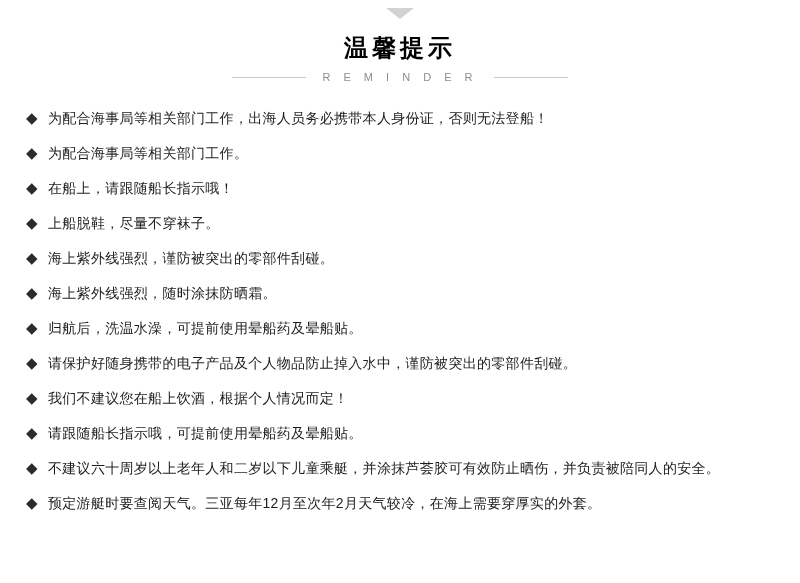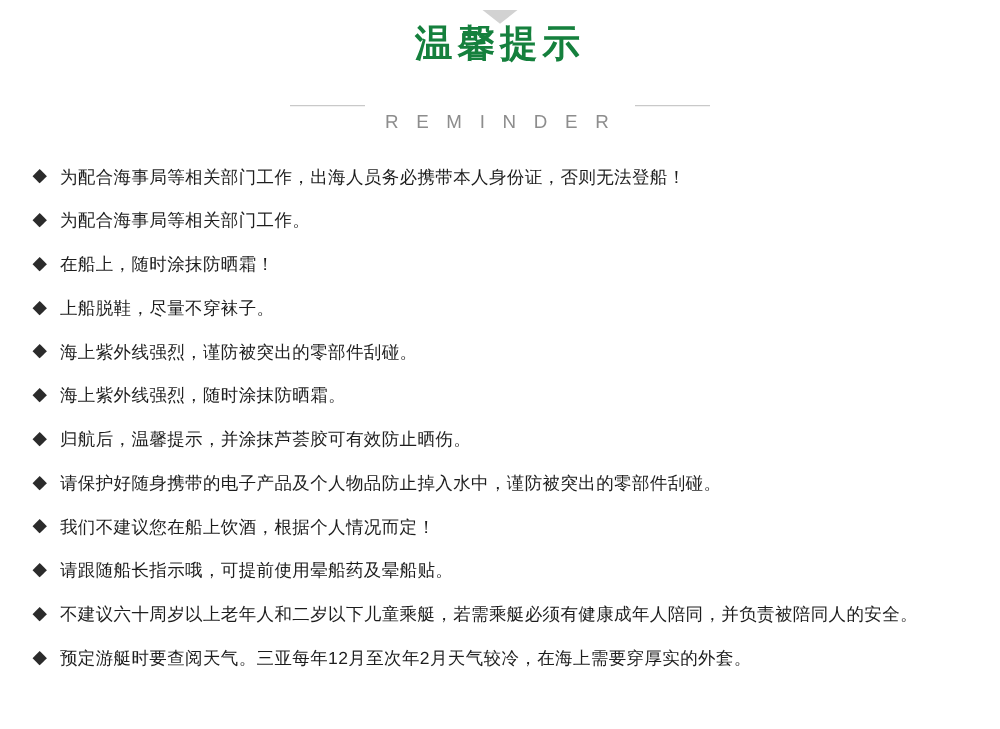--- a/index.html
+++ b/index.html
@@ -28,46 +28,46 @@
   }
   .arrow-down {
     width: 0;
     height: 0;
     margin: 0 auto;
     border-left: 14px solid transparent;
     border-right: 14px solid transparent;
     border-top: 11px solid #d2d2d2;
   }
   .title {
-    font-size: 30px;
+    margin-top: 16px;
+    font-size: 24px;
     font-weight: bold;
     letter-spacing: 4px;
-    color: #15803d;
+    color: #000000;
     line-height: 1.1;
   }
   .sub-wrap {
     margin: 10px auto 0;
     width: 336px;
     display: flex;
     align-items: center;
     justify-content: center;
   }
   .rule {
     flex: 1 1 auto;
     height: 1px;
     background: #c9c9c9;
   }
   .subtitle {
     flex: 0 0 auto;
     padding: 0 16px;
-    font-size: 15px;
+    font-size: 11px;
     letter-spacing: 5px;
     color: #8d8d8d;
     white-space: nowrap;
-    margin-top: 27px;
   }
 
   
   .notice-list {
     margin: 22px 0 0 0;
     padding: 0 22px 0 26px;
     list-style: none;
   }
   .notice-item {
     display: flex;
@@ -110,53 +110,53 @@
     <li class="notice-item">
       <span class="bullet">◆</span>
       <span class="notice-text">为配合海事局等相关部门工作，出海人员务必携带本人身份证，否则无法登船！</span>
     </li>
     <li class="notice-item">
       <span class="bullet">◆</span>
       <span class="notice-text">为配合海事局等相关部门工作。</span>
     </li>
     <li class="notice-item">
       <span class="bullet">◆</span>
-      <span class="notice-text">在船上，随时涂抹防晒霜！</span>
+      <span class="notice-text">在船上，请跟随船长指示哦！</span>
     </li>
     <li class="notice-item">
       <span class="bullet">◆</span>
       <span class="notice-text">上船脱鞋，尽量不穿袜子。</span>
     </li>
     <li class="notice-item">
       <span class="bullet">◆</span>
       <span class="notice-text">海上紫外线强烈，谨防被突出的零部件刮碰。</span>
     </li>
     <li class="notice-item">
       <span class="bullet">◆</span>
       <span class="notice-text">海上紫外线强烈，随时涂抹防晒霜。</span>
     </li>
     <li class="notice-item">
       <span class="bullet">◆</span>
-      <span class="notice-text">归航后，温馨提示，并涂抹芦荟胶可有效防止晒伤。</span>
+      <span class="notice-text">归航后，洗温水澡，可提前使用晕船药及晕船贴。</span>
     </li>
     <li class="notice-item">
       <span class="bullet">◆</span>
       <span class="notice-text">请保护好随身携带的电子产品及个人物品防止掉入水中，谨防被突出的零部件刮碰。</span>
     </li>
     <li class="notice-item">
       <span class="bullet">◆</span>
       <span class="notice-text">我们不建议您在船上饮酒，根据个人情况而定！</span>
     </li>
     <li class="notice-item">
       <span class="bullet">◆</span>
       <span class="notice-text">请跟随船长指示哦，可提前使用晕船药及晕船贴。</span>
     </li>
     <li class="notice-item">
       <span class="bullet">◆</span>
-      <span class="notice-text">不建议六十周岁以上老年人和二岁以下儿童乘艇，若需乘艇必须有健康成年人陪同，并负责被陪同人的安全。</span>
+      <span class="notice-text">不建议六十周岁以上老年人和二岁以下儿童乘艇，并涂抹芦荟胶可有效防止晒伤，并负责被陪同人的安全。</span>
     </li>
     <li class="notice-item">
       <span class="bullet">◆</span>
       <span class="notice-text">预定游艇时要查阅天气。三亚每年12月至次年2月天气较冷，在海上需要穿厚实的外套。</span>
     </li>
 
   </ul>
 
 </div>
 

